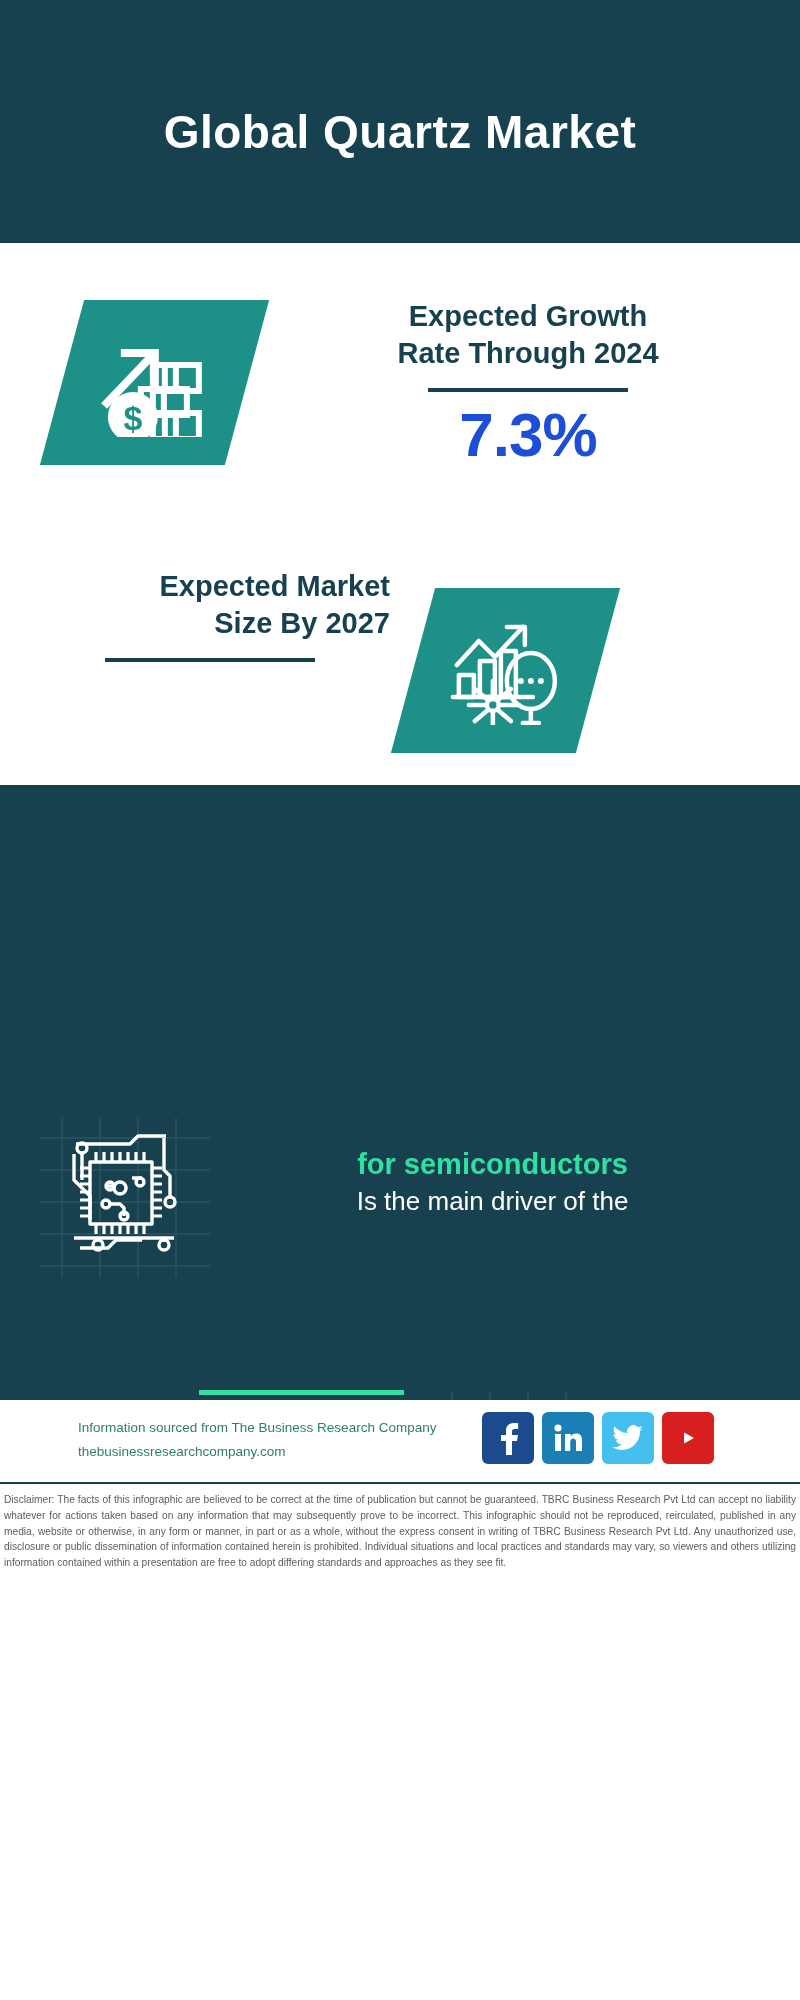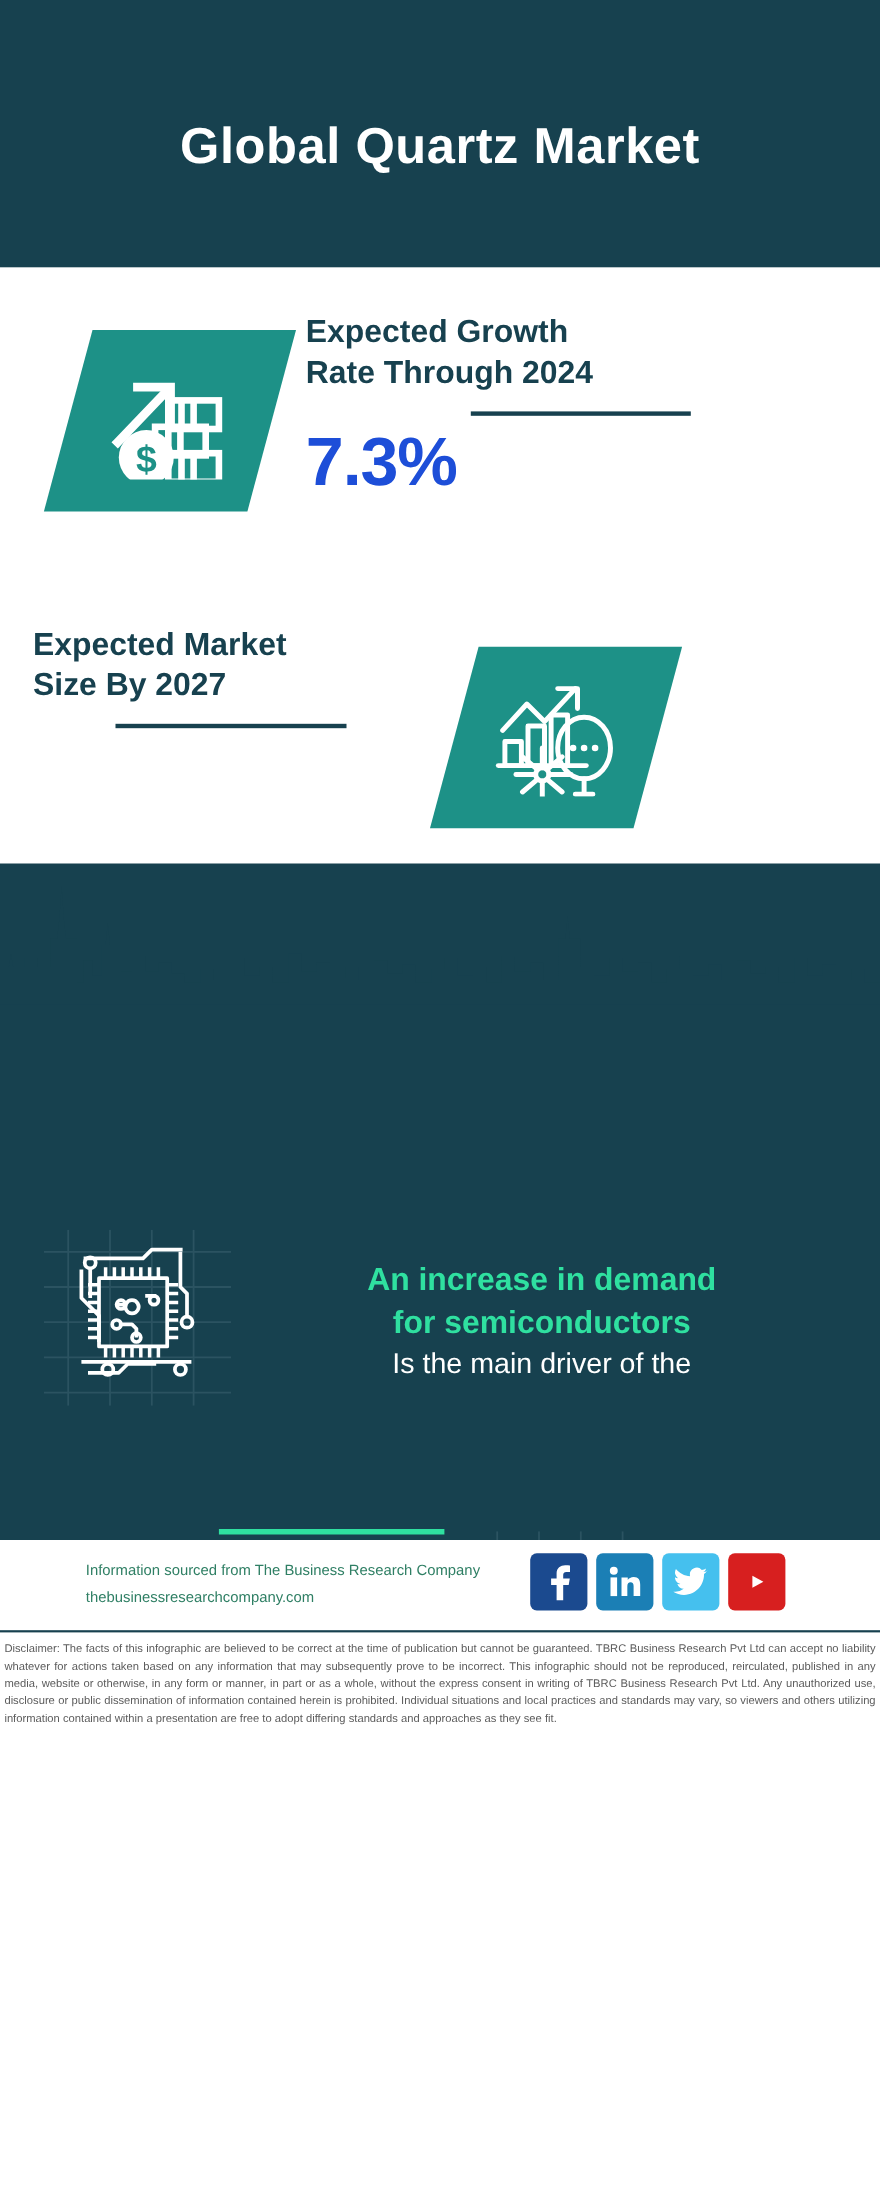--- a/index.html
+++ b/index.html
@@ -34,24 +34,24 @@
     transform:skewX(-15deg);
     display:flex;align-items:center;justify-content:center;
   }
   .para > .ico{transform:skewX(15deg);display:block;}
 
   .growth-badge{left:62px;top:300px;width:185px;height:165px;}
   .size-badge{left:413px;top:588px;width:185px;height:165px;}
 
   
   .growth-text{
-    position:absolute;left:278px;top:284px;width:500px;text-align:left;
+    position:absolute;left:278px;top:298px;width:500px;text-align:center;
   }
   .size-text{
-    position:absolute;left:30px;top:568px;width:360px;text-align:left;
+    position:absolute;left:30px;top:568px;width:360px;text-align:right;
   }
   .kpi-label{
     color:#17414f;font-size:29px;font-weight:bold;line-height:1.28;
   }
   .kpi-rule{
     width:200px;height:4px;background:#17414f;margin:16px auto 10px auto;
   }
   .size-text .kpi-rule{width:210px;}
   .kpi-value{
     color:#1d4ed8;font-size:62px;font-weight:bold;line-height:1.05;
@@ -244,21 +244,20 @@
         <circle cx="64" cy="66" r="4"></circle>
         <circle cx="94" cy="62" r="4"></circle>
         <path d="M62 84 L74 84 L78 88 L78 96"></path>
         <circle cx="60" cy="84" r="4"></circle>
         <circle cx="78" cy="96" r="4"></circle>
       </g>
     </svg>
   </div>
 
   <div class="driver-text">
-    <div class="hl">An increase in demand</div>
     <div class="hl">for semiconductors</div>
     <div class="sub">Is the main driver of the</div>
   </div>
 
   <div class="mid-rule"></div>
 
   <div class="region-text">
     <div class="region-hl">Asia-Pacific</div>
     <div class="region-sub">is the largest region</div>
     <div class="region-sub">in the market</div>

